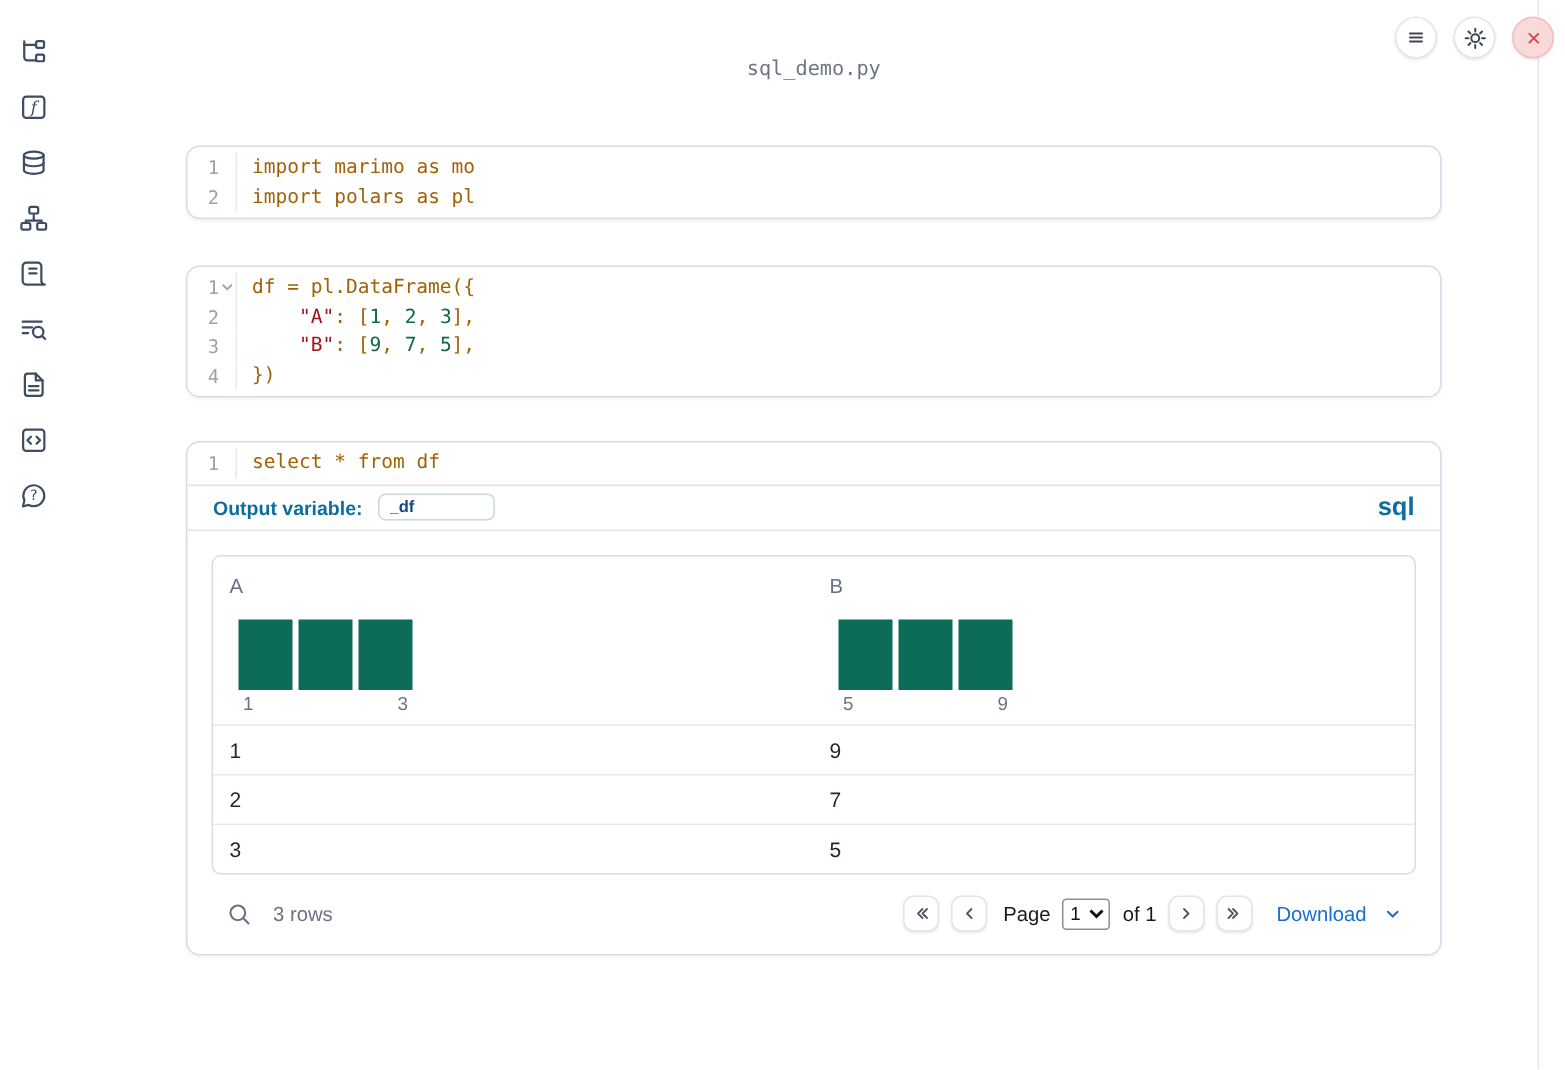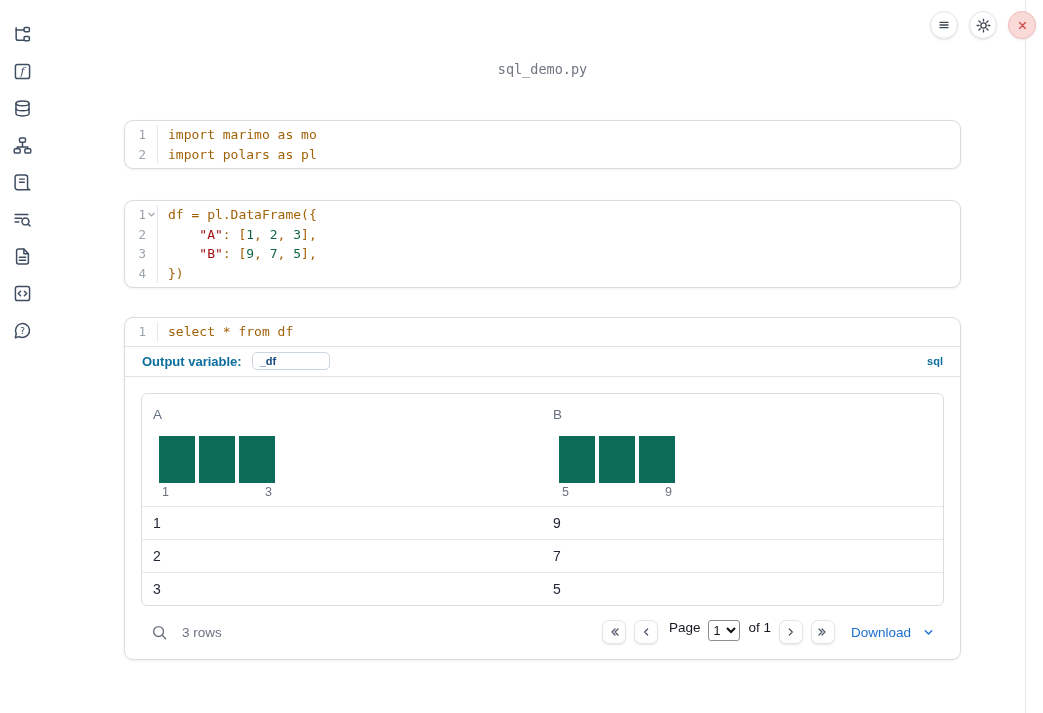--- a/index.html
+++ b/index.html
@@ -19,21 +19,21 @@
 
   
   .topbar { position:absolute; top:11px; right:7px; display:flex; gap:11px; z-index:5; }
   .circle-btn { width:28px; height:28px; border-radius:50%; background:#fff;
     border:1px solid #e3e5ea; box-shadow:0 1px 2px rgba(0,0,0,.10);
     display:flex; align-items:center; justify-content:center; color:#3f4752; cursor:pointer; padding:0; }
   .circle-btn.danger { background:#fad9d9; border-color:#f2bcbc; color:#cf4c4a; }
 
   
   .main { position:absolute; left:124px; top:0; width:837px; }
-  .nb-title { padding-top:61px; text-align:center; font-family:"DejaVu Sans Mono", monospace;
+  .nb-title { padding-top:38px; text-align:center; font-family:"DejaVu Sans Mono", monospace;
     font-size:13.5px; color:#6e7681; }
 
   .cell { border:1px solid #d9dce2; border-radius:9px; background:#fff;
     box-shadow:0 1px 3px rgba(16,24,40,.06); overflow:hidden; }
   .cell-1 { margin-top:43px; }
   .cell-2 { margin-top:31px; }
   .cell-3 { margin-top:29px; }
 
   .code-area { padding:4px 0; cursor:text; }
   .code-line { display:flex; font-family:"DejaVu Sans Mono", monospace;
@@ -47,21 +47,21 @@
   .tok-str { color:#a31515; }
   .tok-num { color:#116644; }
 
   
   .outvar-row { border-top:1px solid #dfe3e8; height:30px; display:flex;
     align-items:center; padding:0 17px; }
   .outvar-label { font-size:13px; font-weight:700; color:#0b6e9e; }
   .outvar-input { width:78px; height:18px; margin-left:10px; border:1px solid #ccd6de;
     border-radius:5px; font-size:11px; font-weight:700; color:#15487f; padding:0 7px;
     font-family:"Liberation Sans", sans-serif; }
-  .sql-badge { margin-left:auto; font-size:11px; font-weight:700; color:#0b6e9e; }
+  .sql-badge { margin-left:auto; font-size:17px; font-weight:700; color:#0b6e9e; }
 
   .output-area { border-top:1px solid #dfe3e8; padding:16px 16px 0 16px; }
 
   
   .dtable { border:1px solid #d9dce2; border-radius:6px; overflow:hidden; }
   .thead { display:flex; }
   .hcell { padding:11px 0 7px 11px; }
   .hcell.col-a { width:400px; }
   .hcell.col-b { flex:1; }
   .hlabel { font-size:13.5px; color:#667085; cursor:pointer; display:inline-block; }
@@ -74,21 +74,21 @@
     font-size:14px; color:#202634; }
   .tcell { padding-left:11px; }
   .tcell.col-a { width:400px; }
   .tcell.col-b { flex:1; }
 
   
   .tfooter { height:53px; display:flex; align-items:center; }
   .search-btn { background:none; border:none; color:#6b7280; margin-left:10px; cursor:pointer;
     width:18px; height:18px; padding:0; display:flex; align-items:center; }
   .rowcount { margin-left:13px; font-size:13.5px; color:#6b7280; }
-  .pager { margin-left:auto; display:flex; gap:8px; }
+  .pager { margin-left:auto; display:flex; align-items:center; gap:8px; }
   .pg-btn { width:24px; height:24px; border:1px solid #e3e5ea; border-radius:7px; background:#fff;
     box-shadow:0 1px 2px rgba(0,0,0,.10); color:#4b5563; display:flex; align-items:center;
     justify-content:center; cursor:pointer; padding:0; }
   .page-label, .of-label { font-size:13.5px; color:#16191f; }
   .page-label { margin-left:3px; }
   .page-select { height:21px; width:32px; border:1px solid #8b9096; border-radius:3px;
     background:#fff; font-size:12.5px; color:#111; }
   .download { margin-left:8px; margin-right:10px; background:none; border:none; color:#1b6fd0;
     font-size:13.5px; font-weight:500; display:flex; align-items:center; gap:12px; cursor:pointer;
     font-family:"Liberation Sans", sans-serif; }

